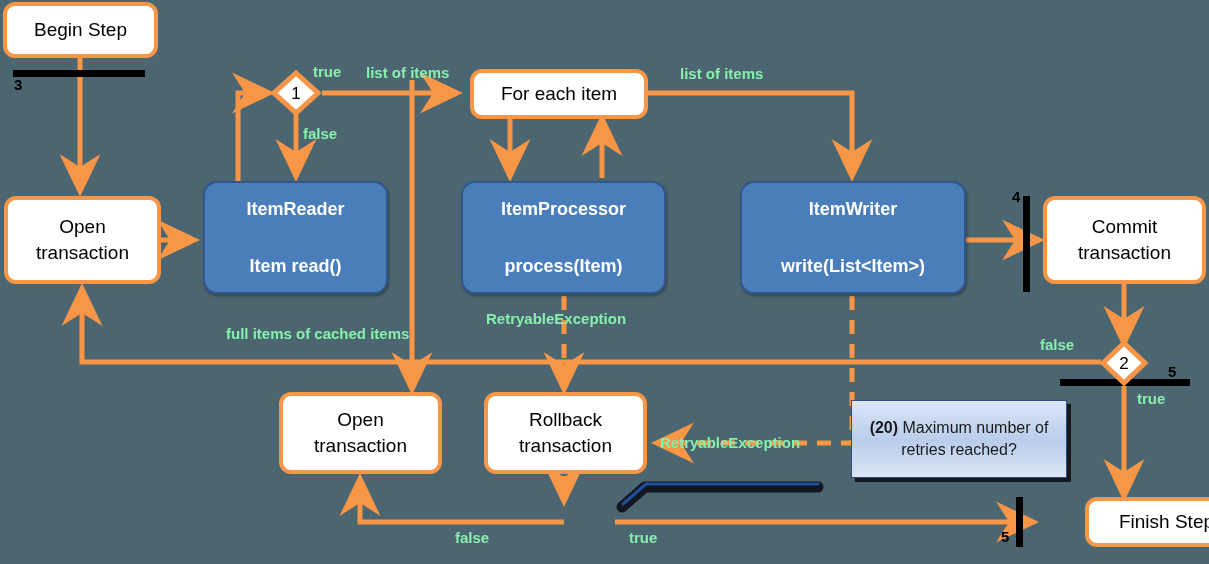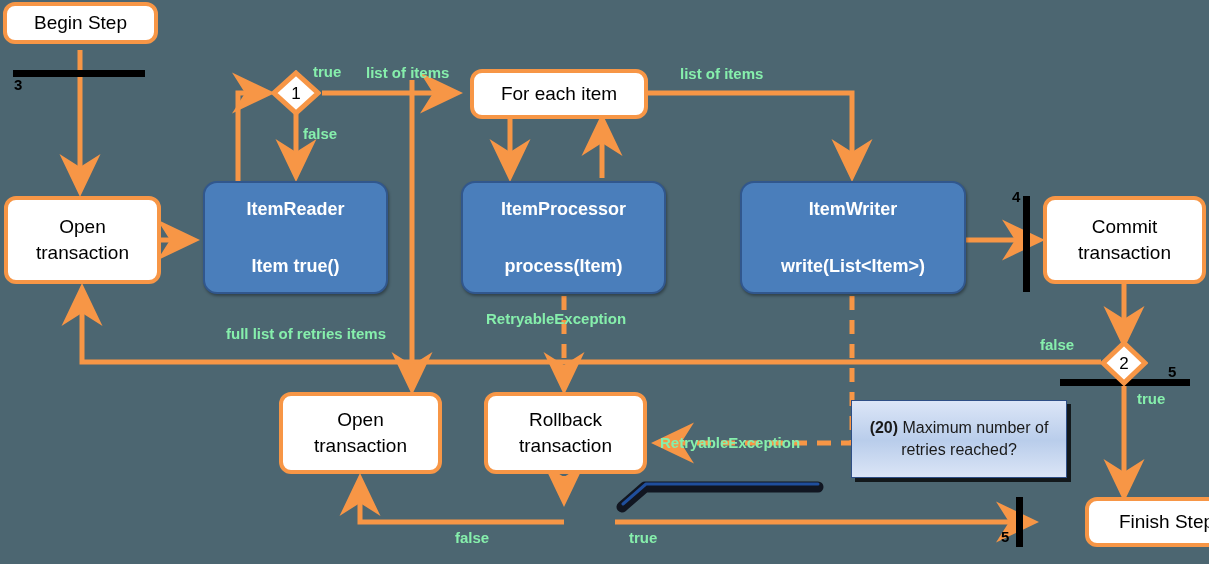--- a/index.html
+++ b/index.html
@@ -164,31 +164,31 @@
 
   <div class="vbar" style="left:1023px; top:196px; width:7px; height:96px;"></div>
   <div class="bar-label" style="left:1012px; top:188px;">4</div>
 
   <div class="hbar" style="left:1060px; top:379px; width:130px; height:7px;"></div>
   <div class="bar-label" style="left:1168px; top:363px;">5</div>
 
   <div class="vbar" style="left:1016px; top:497px; width:7px; height:50px;"></div>
   <div class="bar-label" style="left:1001px; top:528px;">5</div>
 
-  <div class="node white-box" style="left:3px; top:2px; width:155px; height:42px;">
+  <div class="node white-box" style="left:3px; top:2px; width:155px; height:56px;">
     <span>Begin Step</span>
   </div>
 
   <div class="node white-box" style="left:4px; top:196px; width:157px; height:88px;">
     <span>Open<br>transaction</span>
   </div>
 
   <div class="node blue-box" style="left:203px; top:181px; width:185px; height:113px;">
     <span class="line1">ItemReader</span>
-    <span>Item true()</span>
+    <span>Item read()</span>
   </div>
 
   <div class="node white-box" style="left:470px; top:69px; width:178px; height:50px;">
     <span>For each item</span>
   </div>
 
   <div class="node blue-box" style="left:740px; top:181px; width:226px; height:113px;">
     <span class="line1">ItemWriter</span>
     <span>write(List&lt;Item&gt;)</span>
   </div>
@@ -230,21 +230,21 @@
       <polygon points="24,3 45,23 24,43 3,23" fill="#ffffff" stroke="#f79646" stroke-width="5"></polygon>
     </svg>
     <span class="dlabel">2</span>
   </div>
 
 
   <div class="edge-label" style="left:313px; top:63px;">true</div>
   <div class="edge-label" style="left:303px; top:125px;">false</div>
   <div class="edge-label" style="left:366px; top:64px;">list of items</div>
   <div class="edge-label" style="left:680px; top:65px;">list of items</div>
-  <div class="edge-label" style="left:226px; top:325px;">full list of retries items</div>
+  <div class="edge-label" style="left:226px; top:325px;">full items of cached items</div>
   <div class="edge-label" style="left:486px; top:310px;">RetryableException</div>
   <div class="edge-label" style="left:660px; top:434px;">RetryableException</div>
   <div class="edge-label" style="left:1040px; top:336px;">false</div>
   <div class="edge-label" style="left:1137px; top:390px;">true</div>
   <div class="edge-label" style="left:455px; top:529px;">false</div>
   <div class="edge-label" style="left:629px; top:529px;">true</div>
 
 </div>
 
 </body></html>

